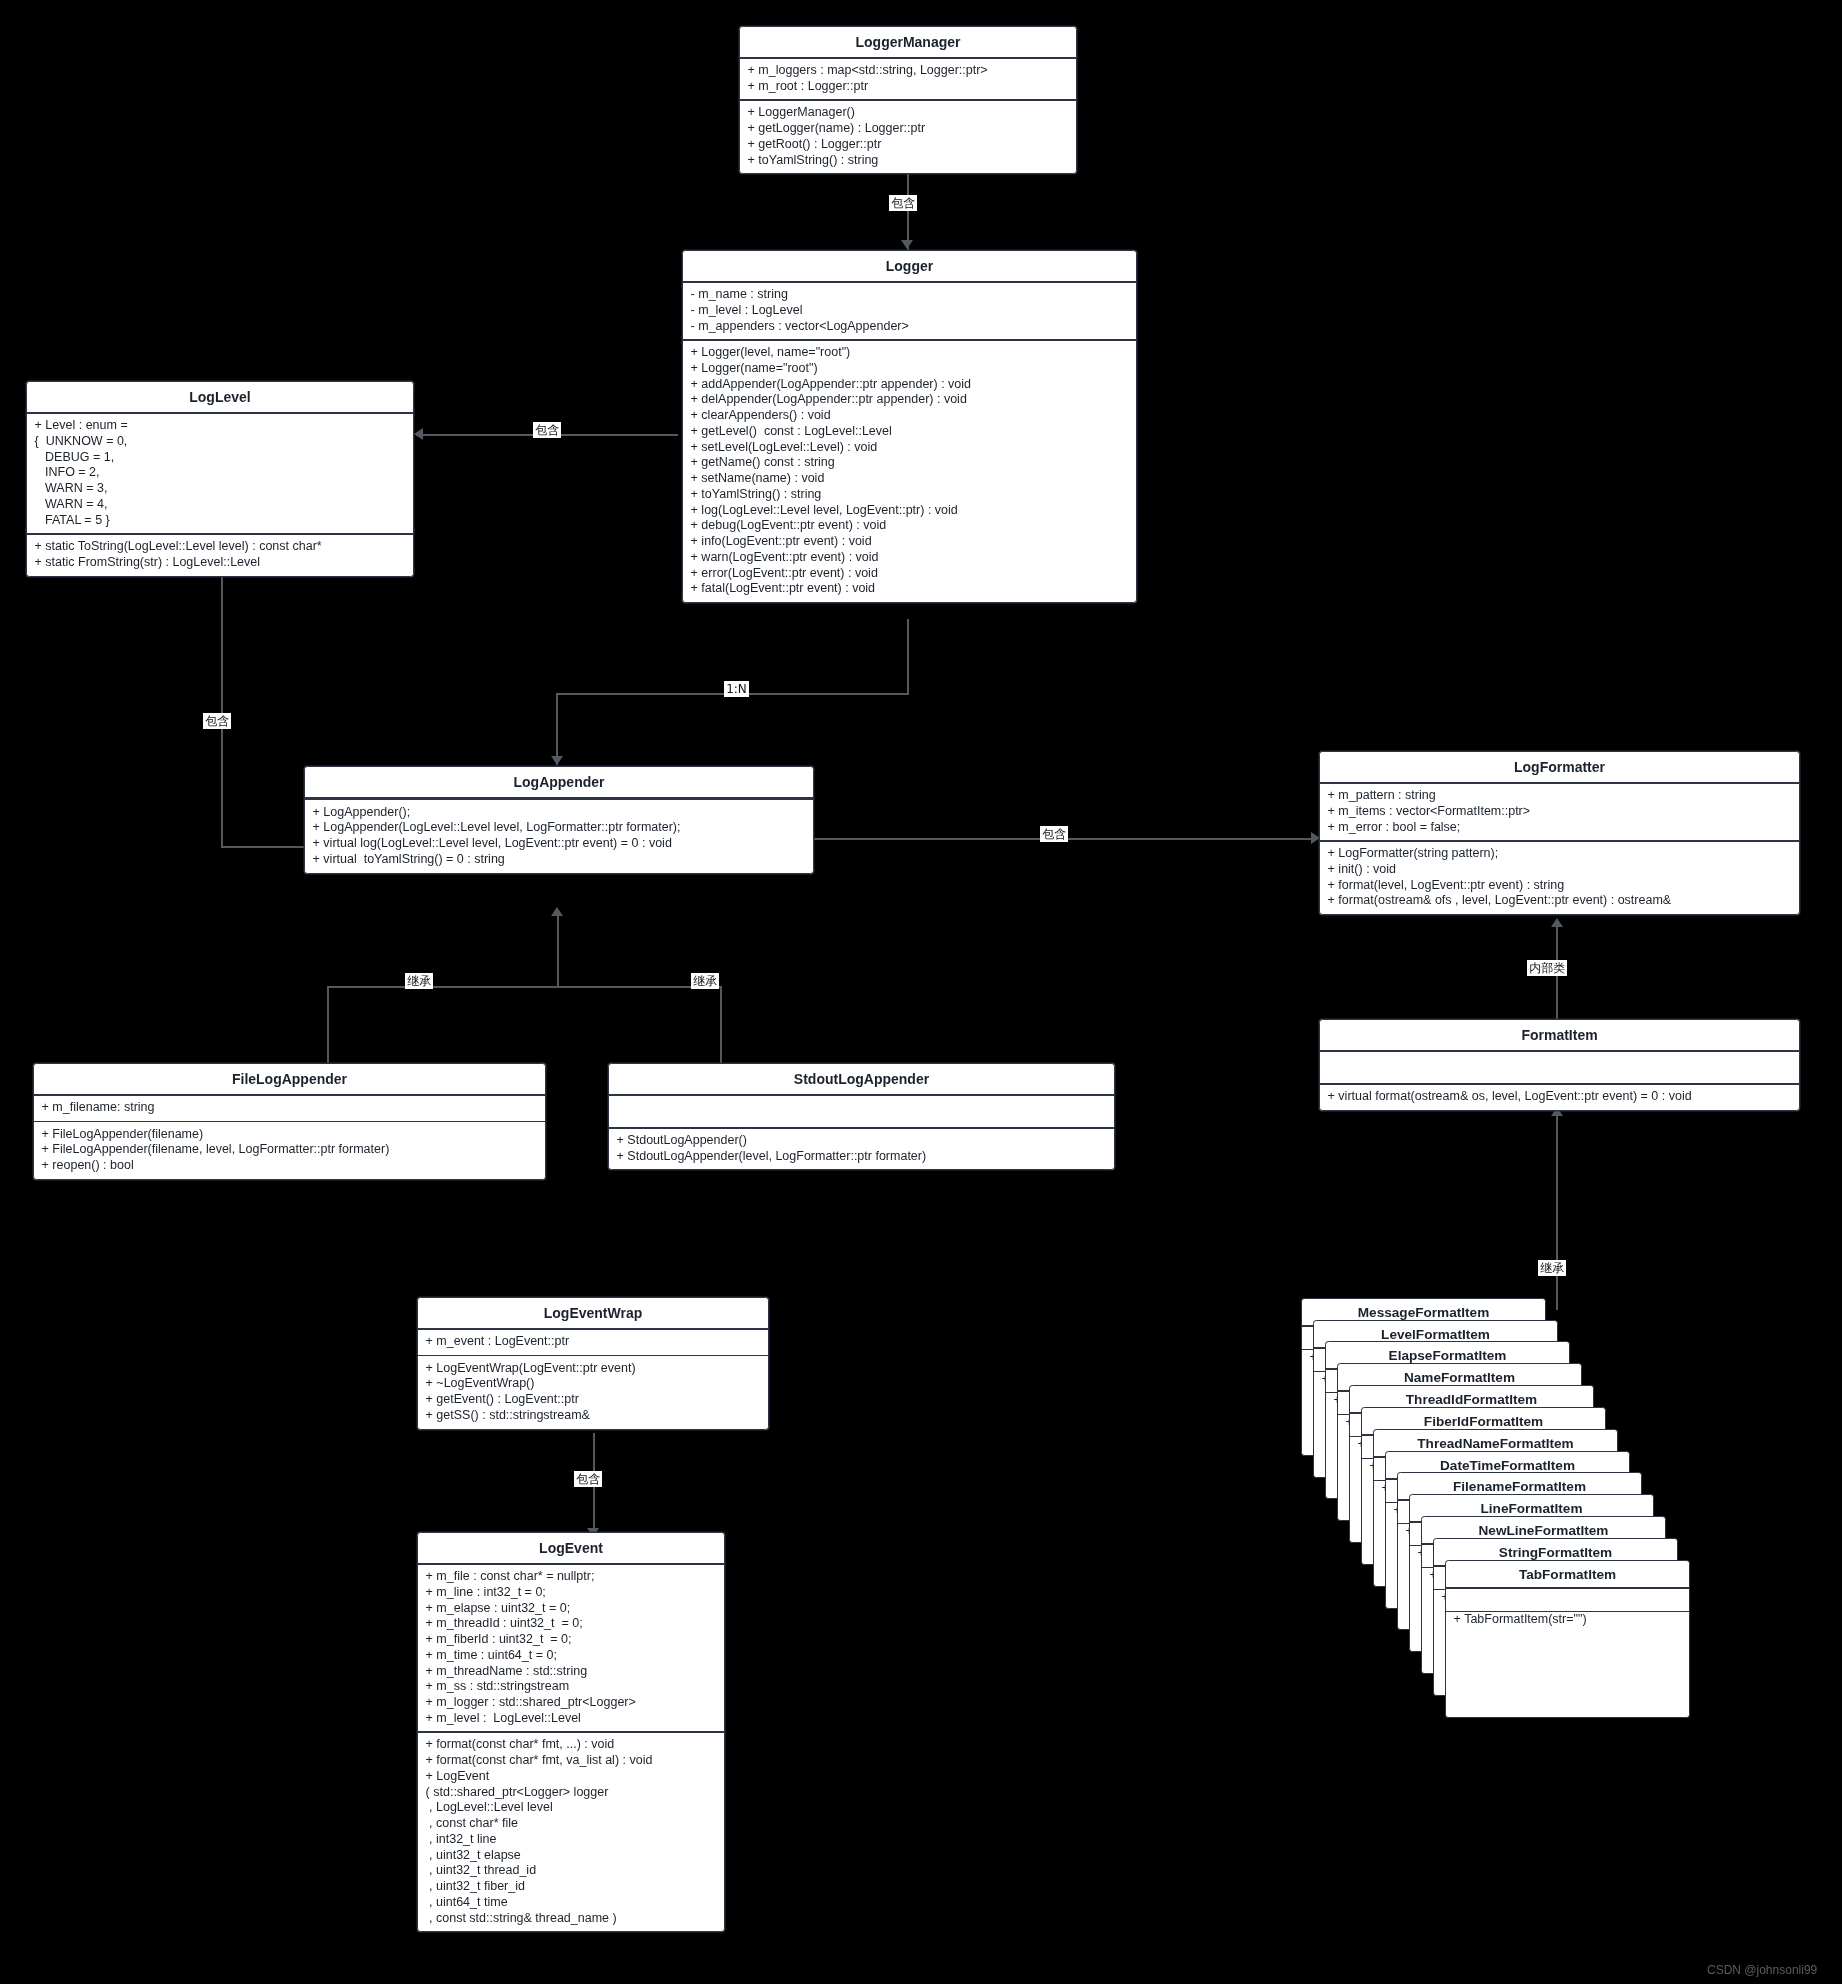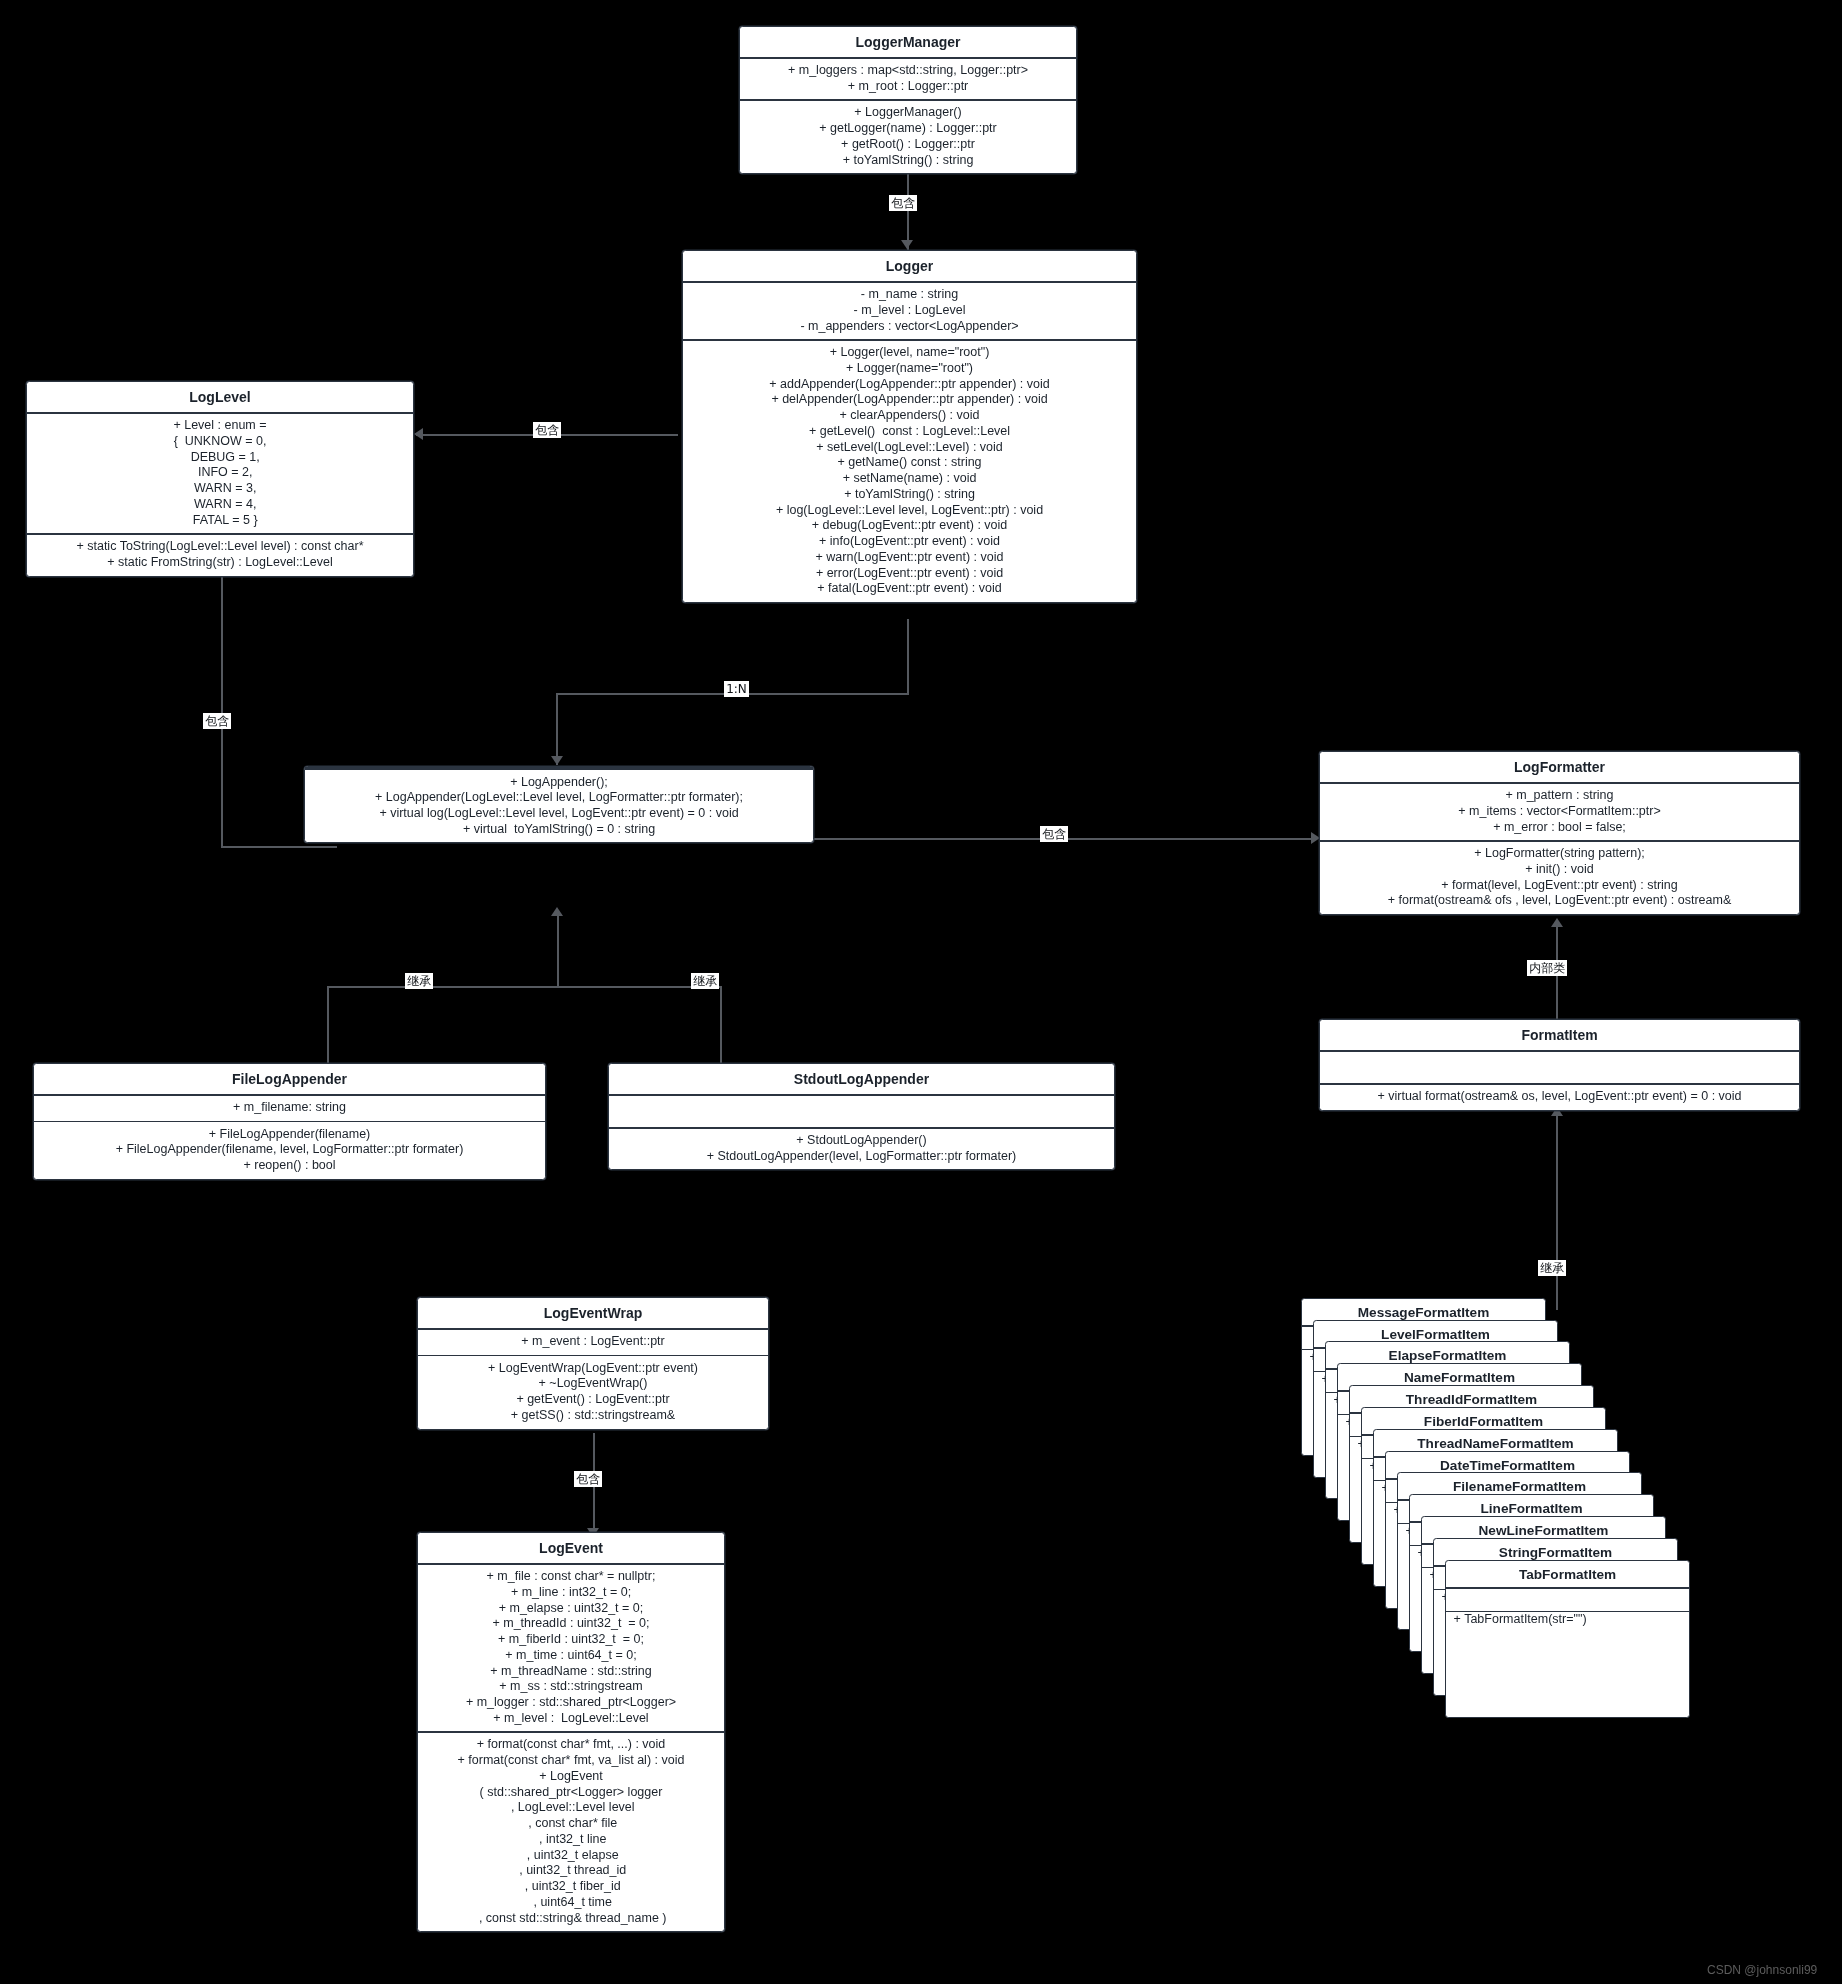--- a/index.html
+++ b/index.html
@@ -33,21 +33,20 @@
     padding: 7px 4.4px 7px 4.4px;
     line-height: 1.15;
   }
   .uml .sep {
     height: 1.6px;
     background: #2b3440;
     width: 100%;
   }
   .uml .compartment {
     padding: 4.4px 7.6px 4.9px 7.6px;
-    text-align: center;
   }
   .uml .row {
     font-size: 12.5px;
     color: #1b222b;
     line-height: 1.26;
     white-space: pre;
   }
   .uml .compartment.empty {
     min-height: 22px;
   }
@@ -231,20 +230,21 @@
       <div class="row">   FATAL = 5 }</div>
     </div>
     <div class="sep"></div>
     <div class="compartment">
       <div class="row">+ static ToString(LogLevel::Level level) : const char*</div>
       <div class="row">+ static FromString(str) : LogLevel::Level</div>
     </div>
   </div>
 
   <div class="uml" style="left:304px; top:766px; width:510px;">
+    <div class="title">LogAppender</div>
     <div class="sep"></div>
     <div class="sep"></div>
     <div class="compartment">
       <div class="row">+ LogAppender();</div>
       <div class="row">+ LogAppender(LogLevel::Level level, LogFormatter::ptr formater);</div>
       <div class="row">+ virtual log(LogLevel::Level level, LogEvent::ptr event) = 0 : void</div>
       <div class="row">+ virtual  toYamlString() = 0 : string</div>
     </div>
   </div>
 

